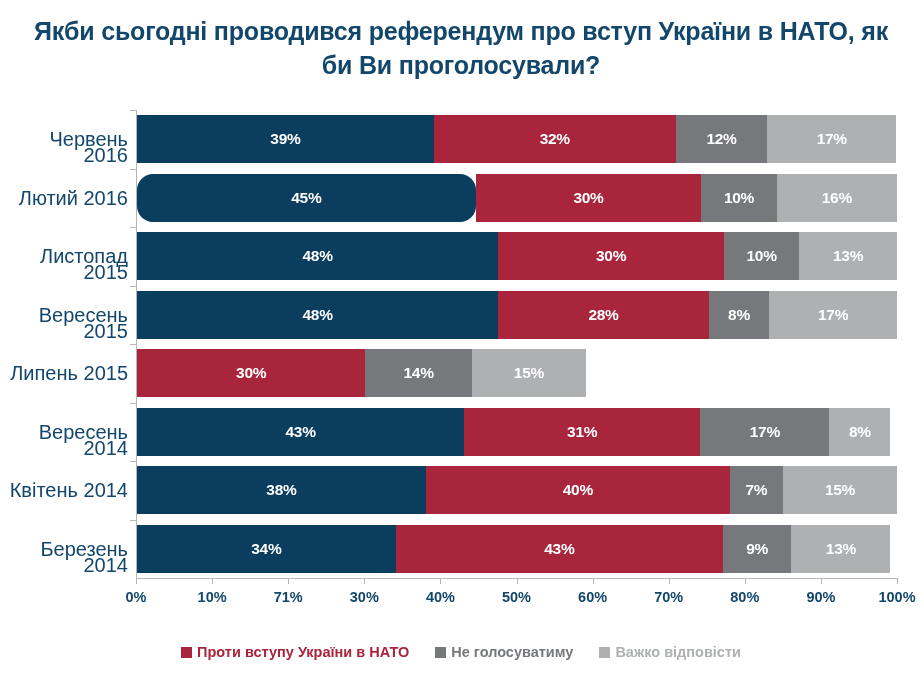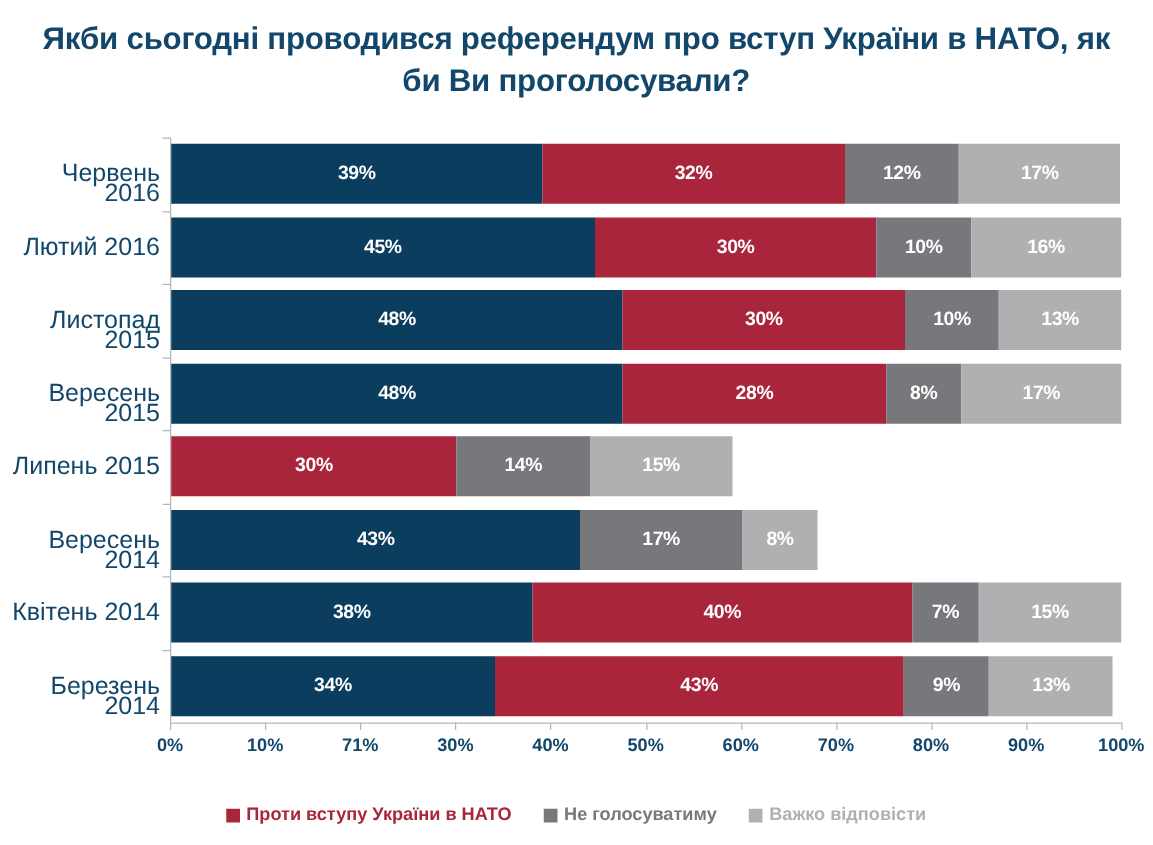--- a/index.html
+++ b/index.html
@@ -184,21 +184,21 @@
           <span class="seg-label">32%</span>
         </div>
         <div class="seg" style="width: 91.32px; background: rgb(118, 120, 123);">
           <span class="seg-label">12%</span>
         </div>
         <div class="seg" style="width: 129.37px; background: rgb(174, 176, 178);">
           <span class="seg-label">17%</span>
         </div>
       </div>
       <div class="bar-row" style="top: 63.75px; height: 48px;">
-        <div class="seg" style="width: 342.45px; background: rgb(11, 61, 94);">
+        <div class="seg" style="width: 342.45px; background: rgb(11, 61, 94); border-radius: 16px;">
           <span class="seg-label">45%</span>
         </div>
         <div class="seg" style="width: 228.3px; background: rgb(168, 37, 60);">
           <span class="seg-label">30%</span>
         </div>
         <div class="seg" style="width: 76.1px; background: rgb(118, 120, 123);">
           <span class="seg-label">10%</span>
         </div>
         <div class="seg" style="width: 121.76px; background: rgb(174, 176, 178);">
           <span class="seg-label">16%</span>
@@ -239,20 +239,23 @@
         <div class="seg" style="width: 106.54px; background: rgb(118, 120, 123);">
           <span class="seg-label">14%</span>
         </div>
         <div class="seg" style="width: 114.15px; background: rgb(174, 176, 178);">
           <span class="seg-label">15%</span>
         </div>
       </div>
       <div class="bar-row" style="top: 297.75px; height: 48px;">
         <div class="seg" style="width: 327.23px; background: rgb(11, 61, 94);">
           <span class="seg-label">43%</span>
+        </div>
+        <div class="seg" style="width: 235.91px; background: rgb(168, 37, 60);">
+          <span class="seg-label">31%</span>
         </div>
         <div class="seg" style="width: 129.37px; background: rgb(118, 120, 123);">
           <span class="seg-label">17%</span>
         </div>
         <div class="seg" style="width: 60.88px; background: rgb(174, 176, 178);">
           <span class="seg-label">8%</span>
         </div>
       </div>
       <div class="bar-row" style="top: 356.25px; height: 48px;">
         <div class="seg" style="width: 289.18px; background: rgb(11, 61, 94);">

